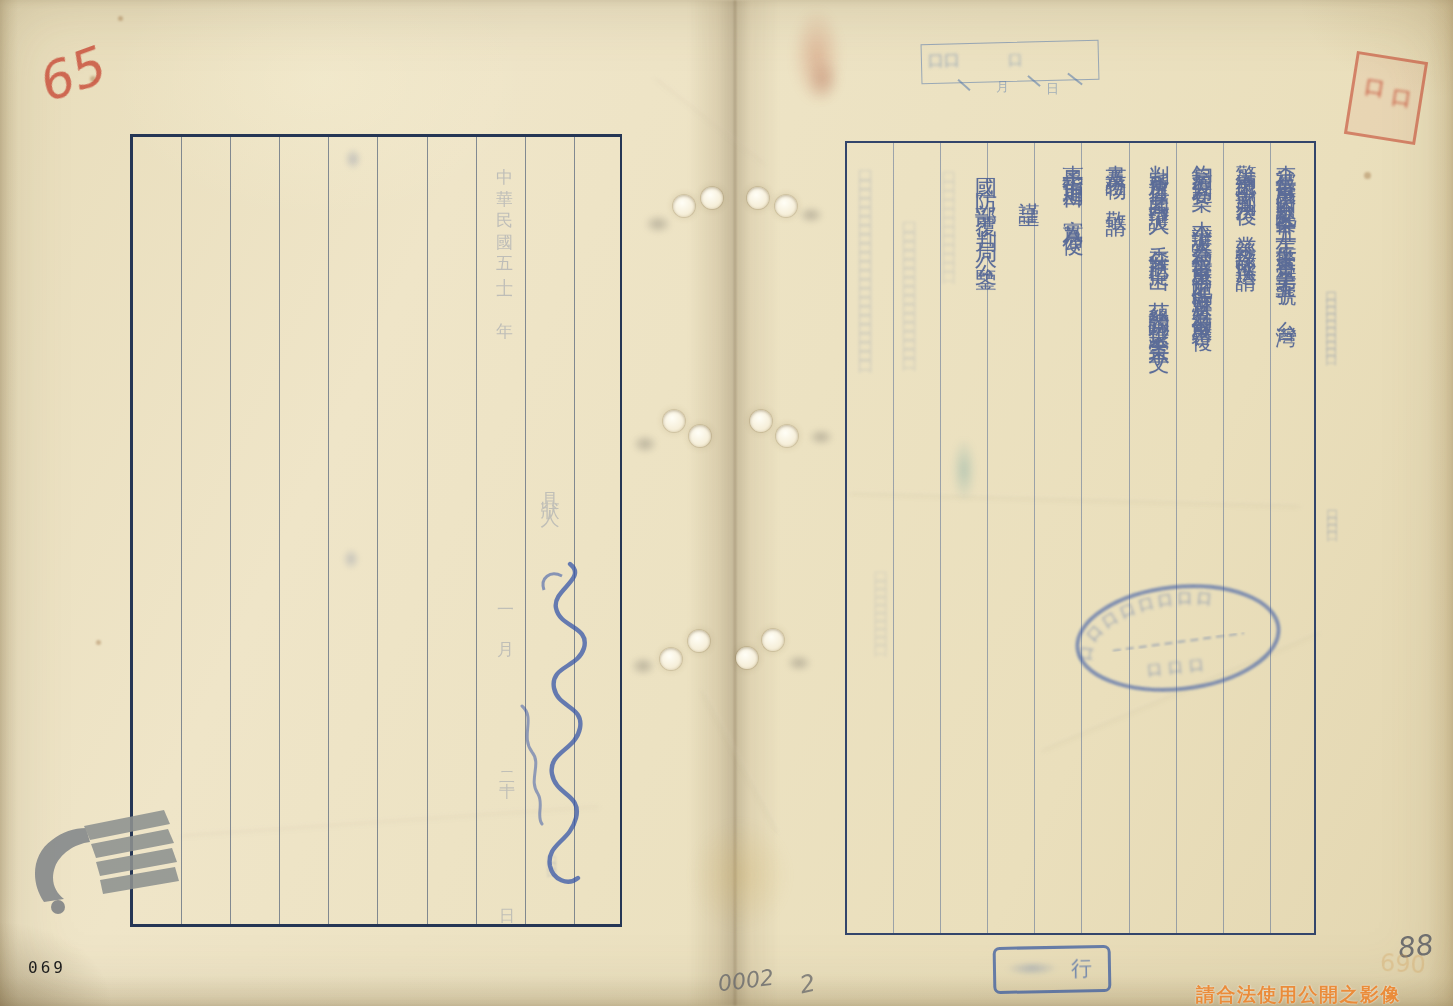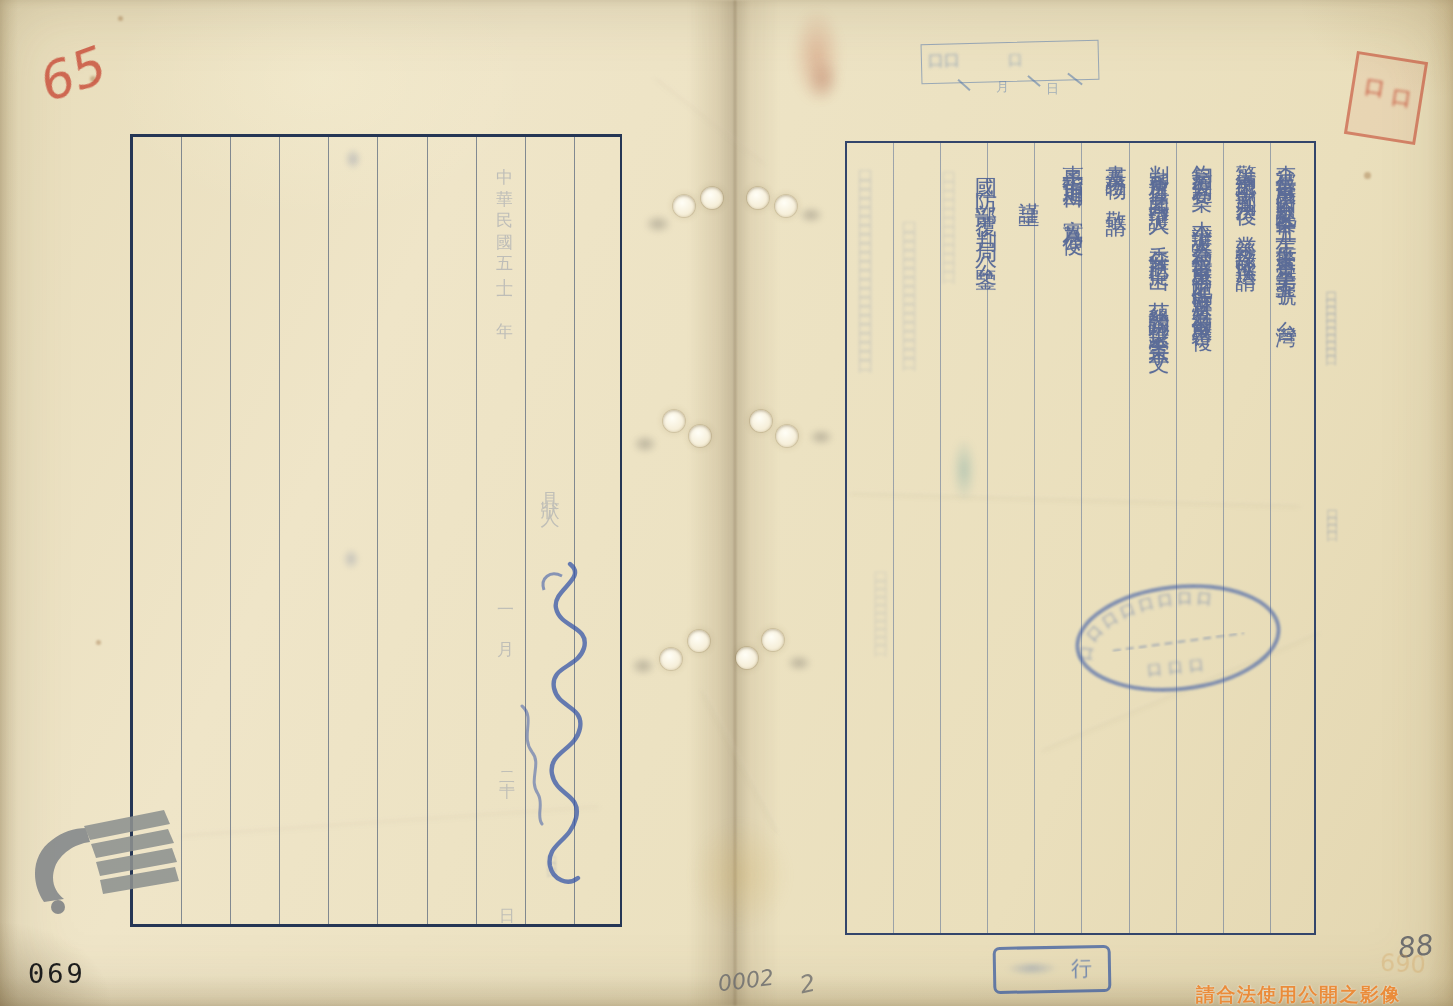--- a/index.html
+++ b/index.html
@@ -187,20 +187,20 @@
 
   <svg class="abs" style="left:28px;top:804px;opacity:.88;filter:blur(.3px);" width="164" height="112" viewBox="0 0 164 112">
     <path d="M16 98 C 2 78, 4 50, 24 36 C 34 28, 46 24, 58 24 L 62 38 C 46 40, 32 50, 27 63 C 22 77, 27 88, 36 95 Z" fill="#83878a"></path>
     <polygon points="56,22 136,6 142,20 62,36" fill="#8e9290"></polygon>
     <polygon points="63,40 140,25 146,39 68,54" fill="#8e9290"></polygon>
     <polygon points="68,58 144,44 149,58 72,72" fill="#8e9290"></polygon>
     <polygon points="72,76 147,63 151,77 75,90" fill="#8e9290"></polygon>
     <circle cx="30" cy="103" r="7" fill="#7e8285"></circle>
   </svg>
 
-  <span class="abs" style="left:28px;top:958px;font-family:'DejaVu Sans Mono',monospace;font-size:27px;letter-spacing:3px;color:#1d1d1d;">069</span>
+  <span class="abs" style="left:28px;top:958px;font-family:'DejaVu Sans Mono',monospace;font-size:16px;letter-spacing:3px;color:#1d1d1d;">069</span>
   <span class="abs handnum" style="left:718px;top:968px;font-size:22px;transform:rotate(-7deg);opacity:.85;">0002</span>
   <span class="abs handnum" style="left:800px;top:970px;font-size:24px;transform:rotate(-12deg);opacity:.8;">2</span>
   <span class="abs handnum" style="left:1398px;top:930px;font-size:28px;transform:rotate(-7deg);">88</span>
   <span class="abs" style="left:1380px;top:950px;font-size:24px;color:#d09a50;opacity:.3;transform:rotate(3deg);filter:blur(.6px);">690</span>
   <span class="abs" style="left:1196px;top:982px;font-size:19px;font-weight:bold;letter-spacing:1.5px;color:#ea8c3a;text-shadow:0 0 2px rgba(255,255,255,.85);">請合法使用公開之影像</span>
 
 </div>
 
 </body></html>

